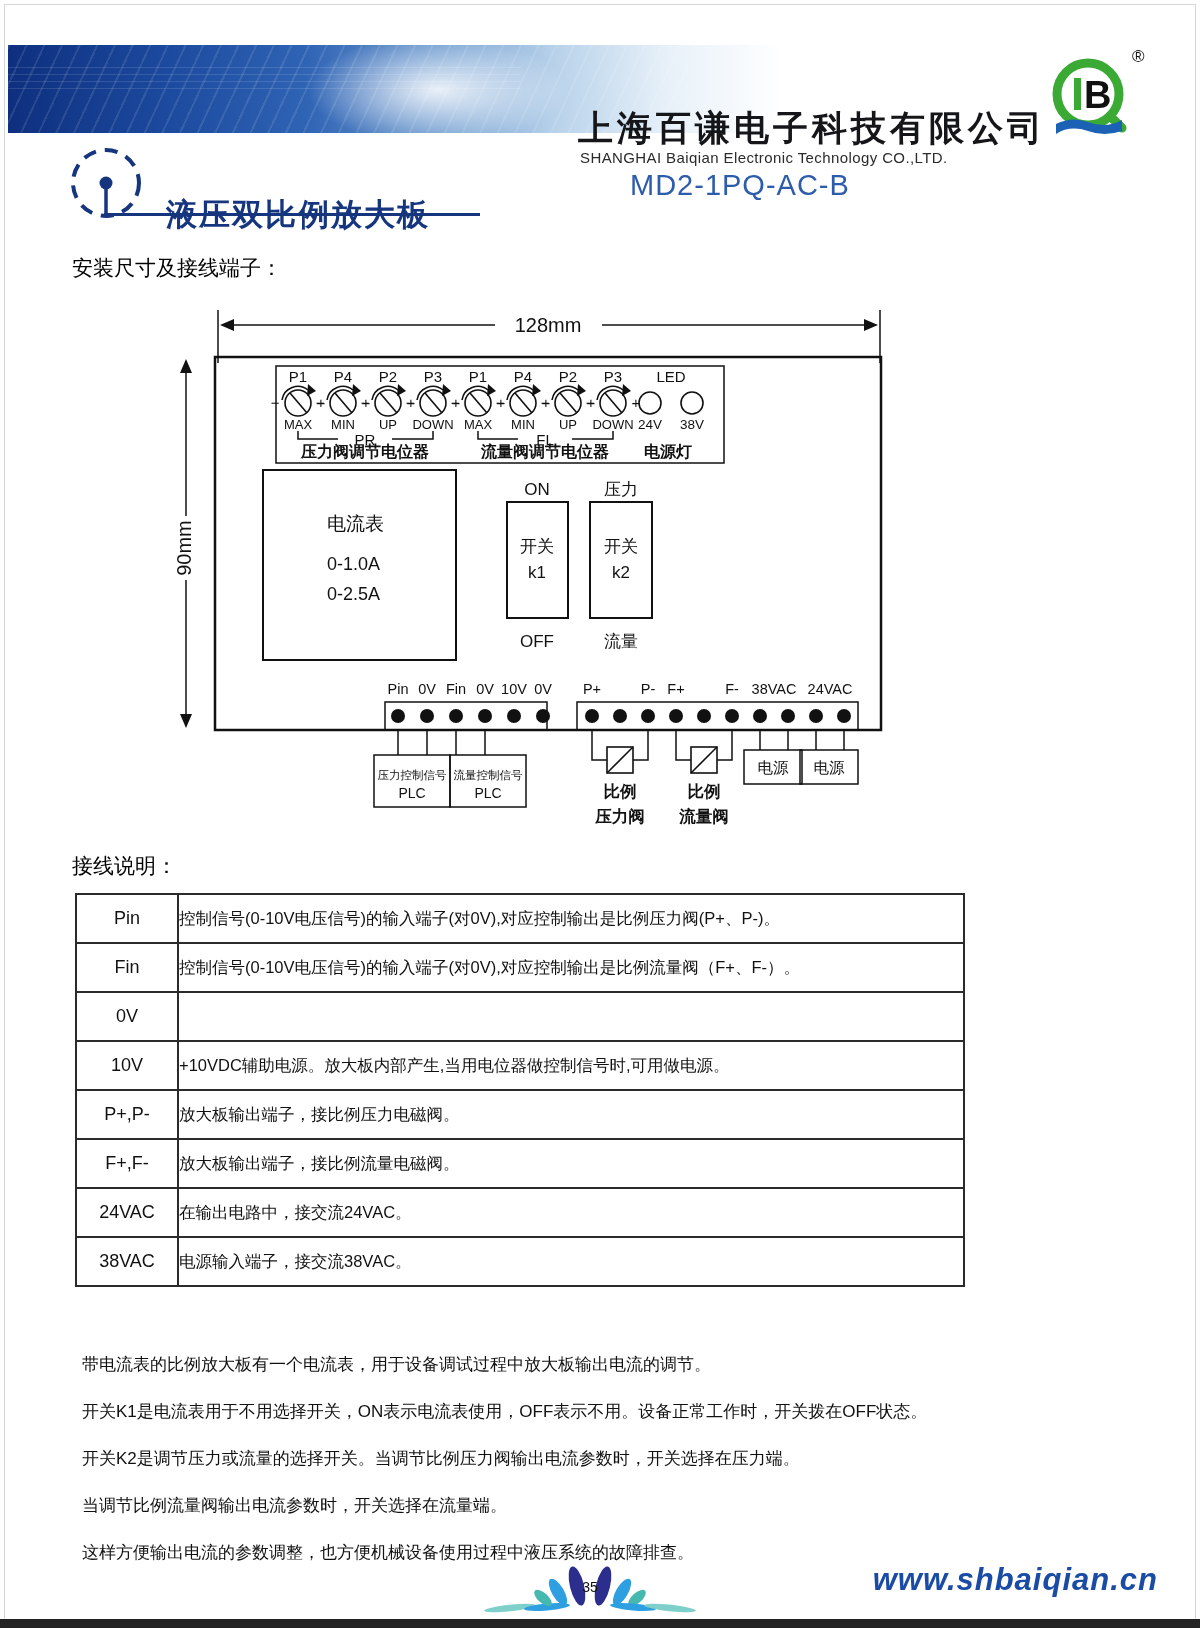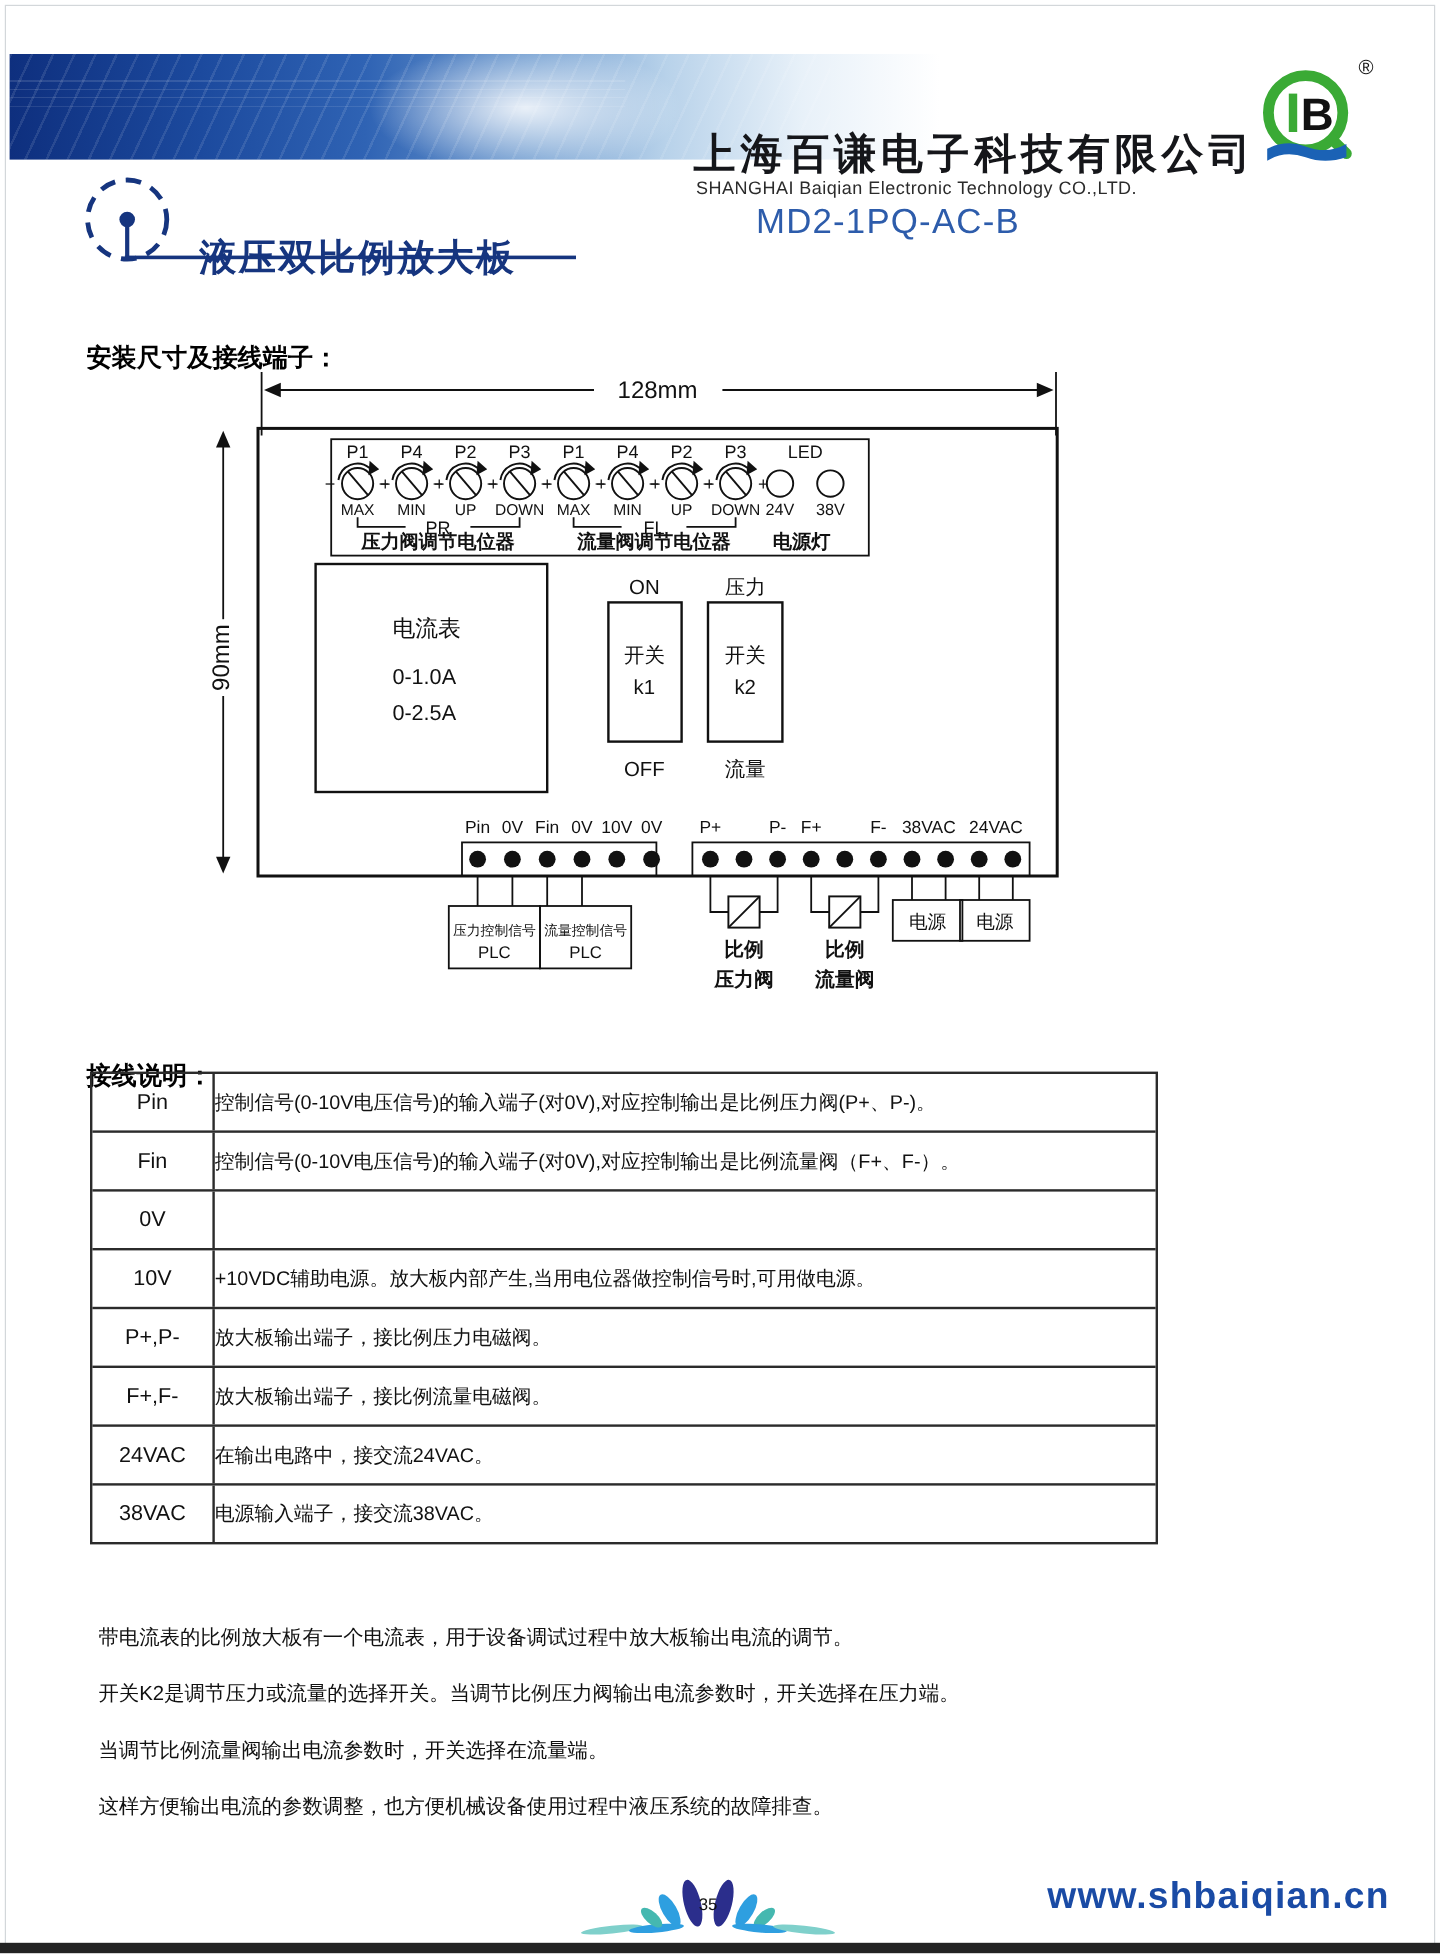--- a/index.html
+++ b/index.html
@@ -18,36 +18,36 @@
   .banner-glow{left:300px;top:-10px;width:260px;height:110px;
     background:radial-gradient(closest-side,rgba(255,255,255,0.85),rgba(255,255,255,0)); }
   .company-cn{left:570px;top:60px;width:450px;font-family:"Liberation Serif","DejaVu Serif",serif;
     font-weight:bold;font-size:35px;letter-spacing:4px;color:#15161a;white-space:nowrap;}
   .company-en{left:572px;top:104px;width:450px;font-size:15px;color:#2b2b2b;letter-spacing:0.4px;white-space:nowrap;}
 
   
   .product-title{left:166px;top:166px;font-size:31px;font-weight:bold;color:#16357f;letter-spacing:2px;margin-top:28px;}
   .model-number{left:630px;top:169px;font-size:29px;font-weight:normal;color:#2d5cab;letter-spacing:1px;}
   .title-underline{left:104px;top:213px;width:376px;height:3px;background:#16357f;}
-  .sec-head{font-size:21px;font-weight:bold;color:#000;margin-top:30px;}
+  .sec-head{font-size:21px;font-weight:normal;color:#000;}
 
   
   .wtable{left:75px;top:893px;width:886px;border:2px solid #2b2b2b;}
   .trow{display:flex;height:47px;border-top:2px solid #2b2b2b;}
   .trow:first-child{border-top:none;}
   .tterm{width:100px;border-right:2px solid #2b2b2b;display:flex;align-items:center;justify-content:center;
     font-size:18px;color:#111;}
   .tdesc{flex:1;display:flex;align-items:center;font-size:16.5px;color:#111;}
 
   
   .notes{left:66px;top:1333px;width:1090px;}
   .notes p{margin:16px;font-size:17px;line-height:31px;color:#111;}
 
   
-  .website{right:42px;top:1562px;font-size:31px;font-weight:bold;color:#1a4ba5;letter-spacing:1px;}
+  .website{right:42px;top:1562px;font-size:31px;font-weight:bold;font-style:italic;color:#1a4ba5;letter-spacing:1px;}
   .bottom-bar{left:0;top:1619px;width:1200px;height:9px;background:#232323;}
 
   svg text{font-family:"Liberation Sans","DejaVu Sans",sans-serif;fill:#111;}
 </style>
 </head>
 <body>
 
 <div class="page">
   <div class="page-frame abs" style="left:4px;top:4px;"></div>
 
@@ -322,20 +322,21 @@
       <div class="tdesc">在输出电路中，接交流24VAC。</div>
     </div>
     <div class="trow">
       <div class="tterm">38VAC</div>
       <div class="tdesc">电源输入端子，接交流38VAC。</div>
     </div>
   </div>
 
   <div class="notes abs">
     <p>带电流表的比例放大板有一个电流表，用于设备调试过程中放大板输出电流的调节。</p>
+    <p>开关K1是电流表用于不用选择开关，ON表示电流表使用，OFF表示不用。设备正常工作时，开关拨在OFF状态。</p>
     <p>开关K2是调节压力或流量的选择开关。当调节比例压力阀输出电流参数时，开关选择在压力端。</p>
     <p>当调节比例流量阀输出电流参数时，开关选择在流量端。</p>
     <p>这样方便输出电流的参数调整，也方便机械设备使用过程中液压系统的故障排查。</p>
   </div>
 
   <svg class="abs" style="left:455px;top:1562px;" width="270" height="52" viewBox="0 0 270 52">
     <ellipse cx="55" cy="46" rx="26" ry="3.2" fill="#7fd0cb" transform="rotate(-6 55 46)"></ellipse>
     <ellipse cx="92" cy="45" rx="23" ry="3.4" fill="#2e9fe0" transform="rotate(-5 92 45)"></ellipse>
     <ellipse cx="88" cy="36" rx="5" ry="11" fill="#45b8b0" transform="rotate(-48 88 36)"></ellipse>
     <ellipse cx="103" cy="30" rx="6" ry="15" fill="#2e9fe0" transform="rotate(-30 103 30)"></ellipse>

